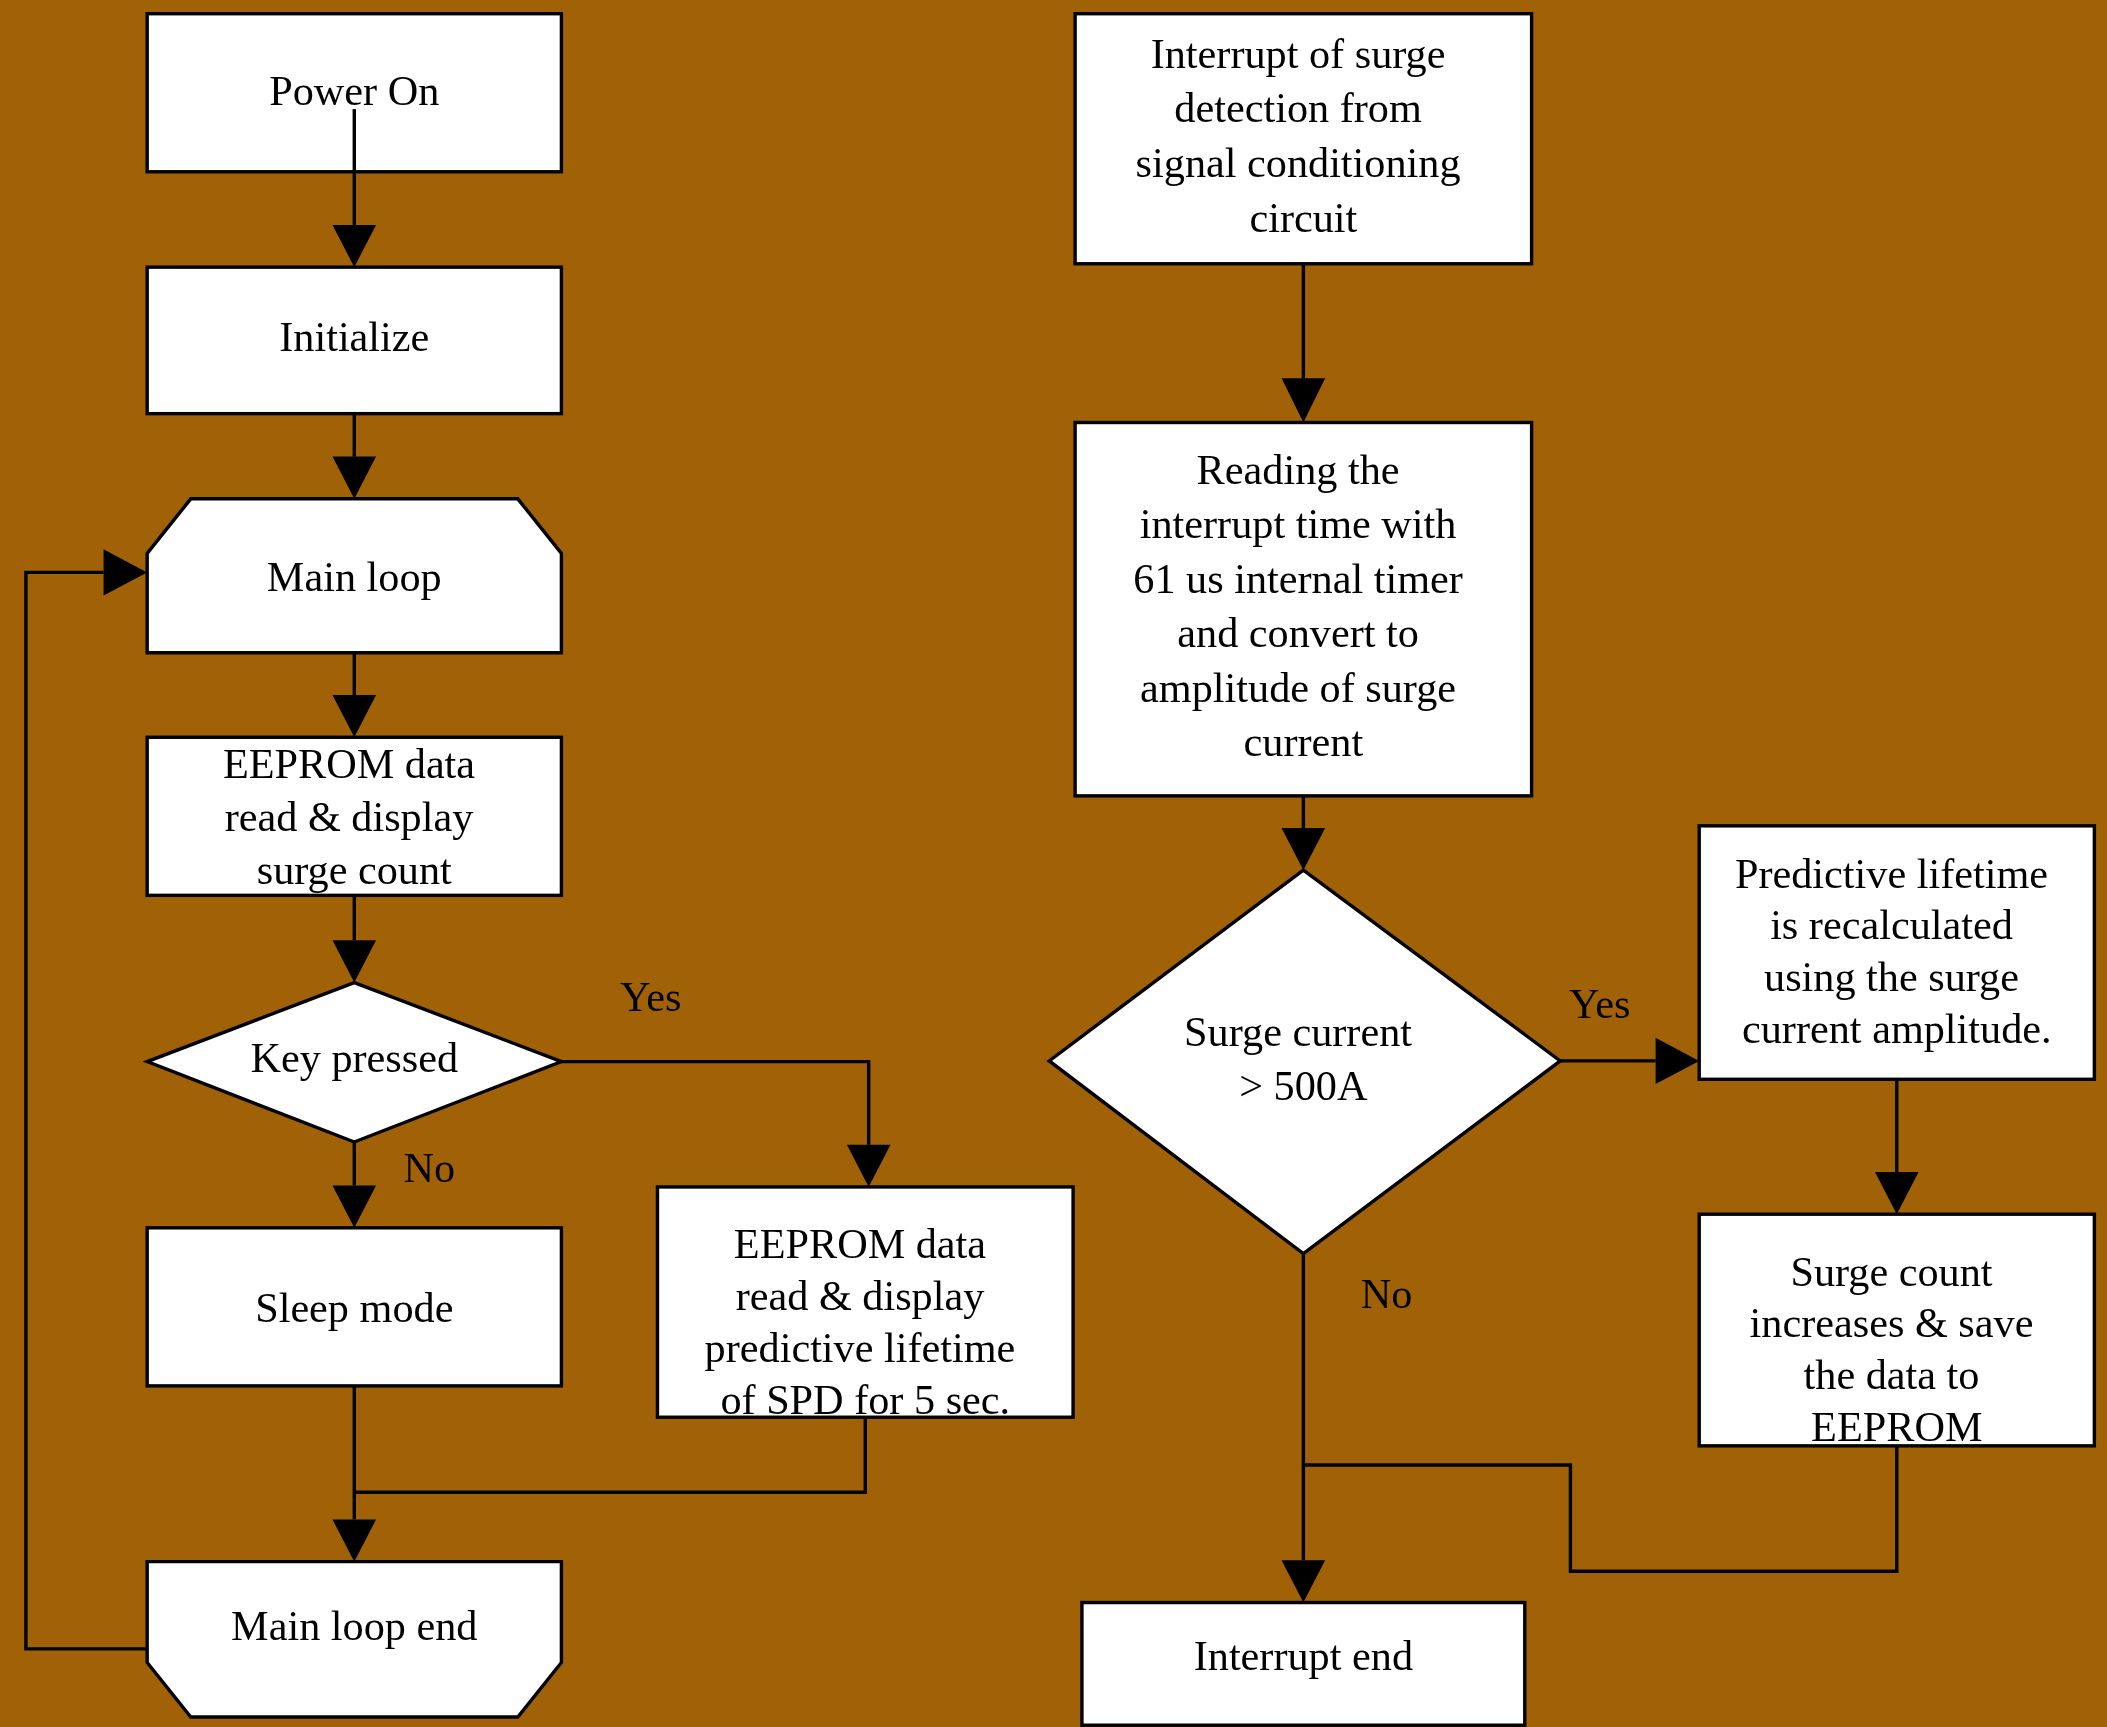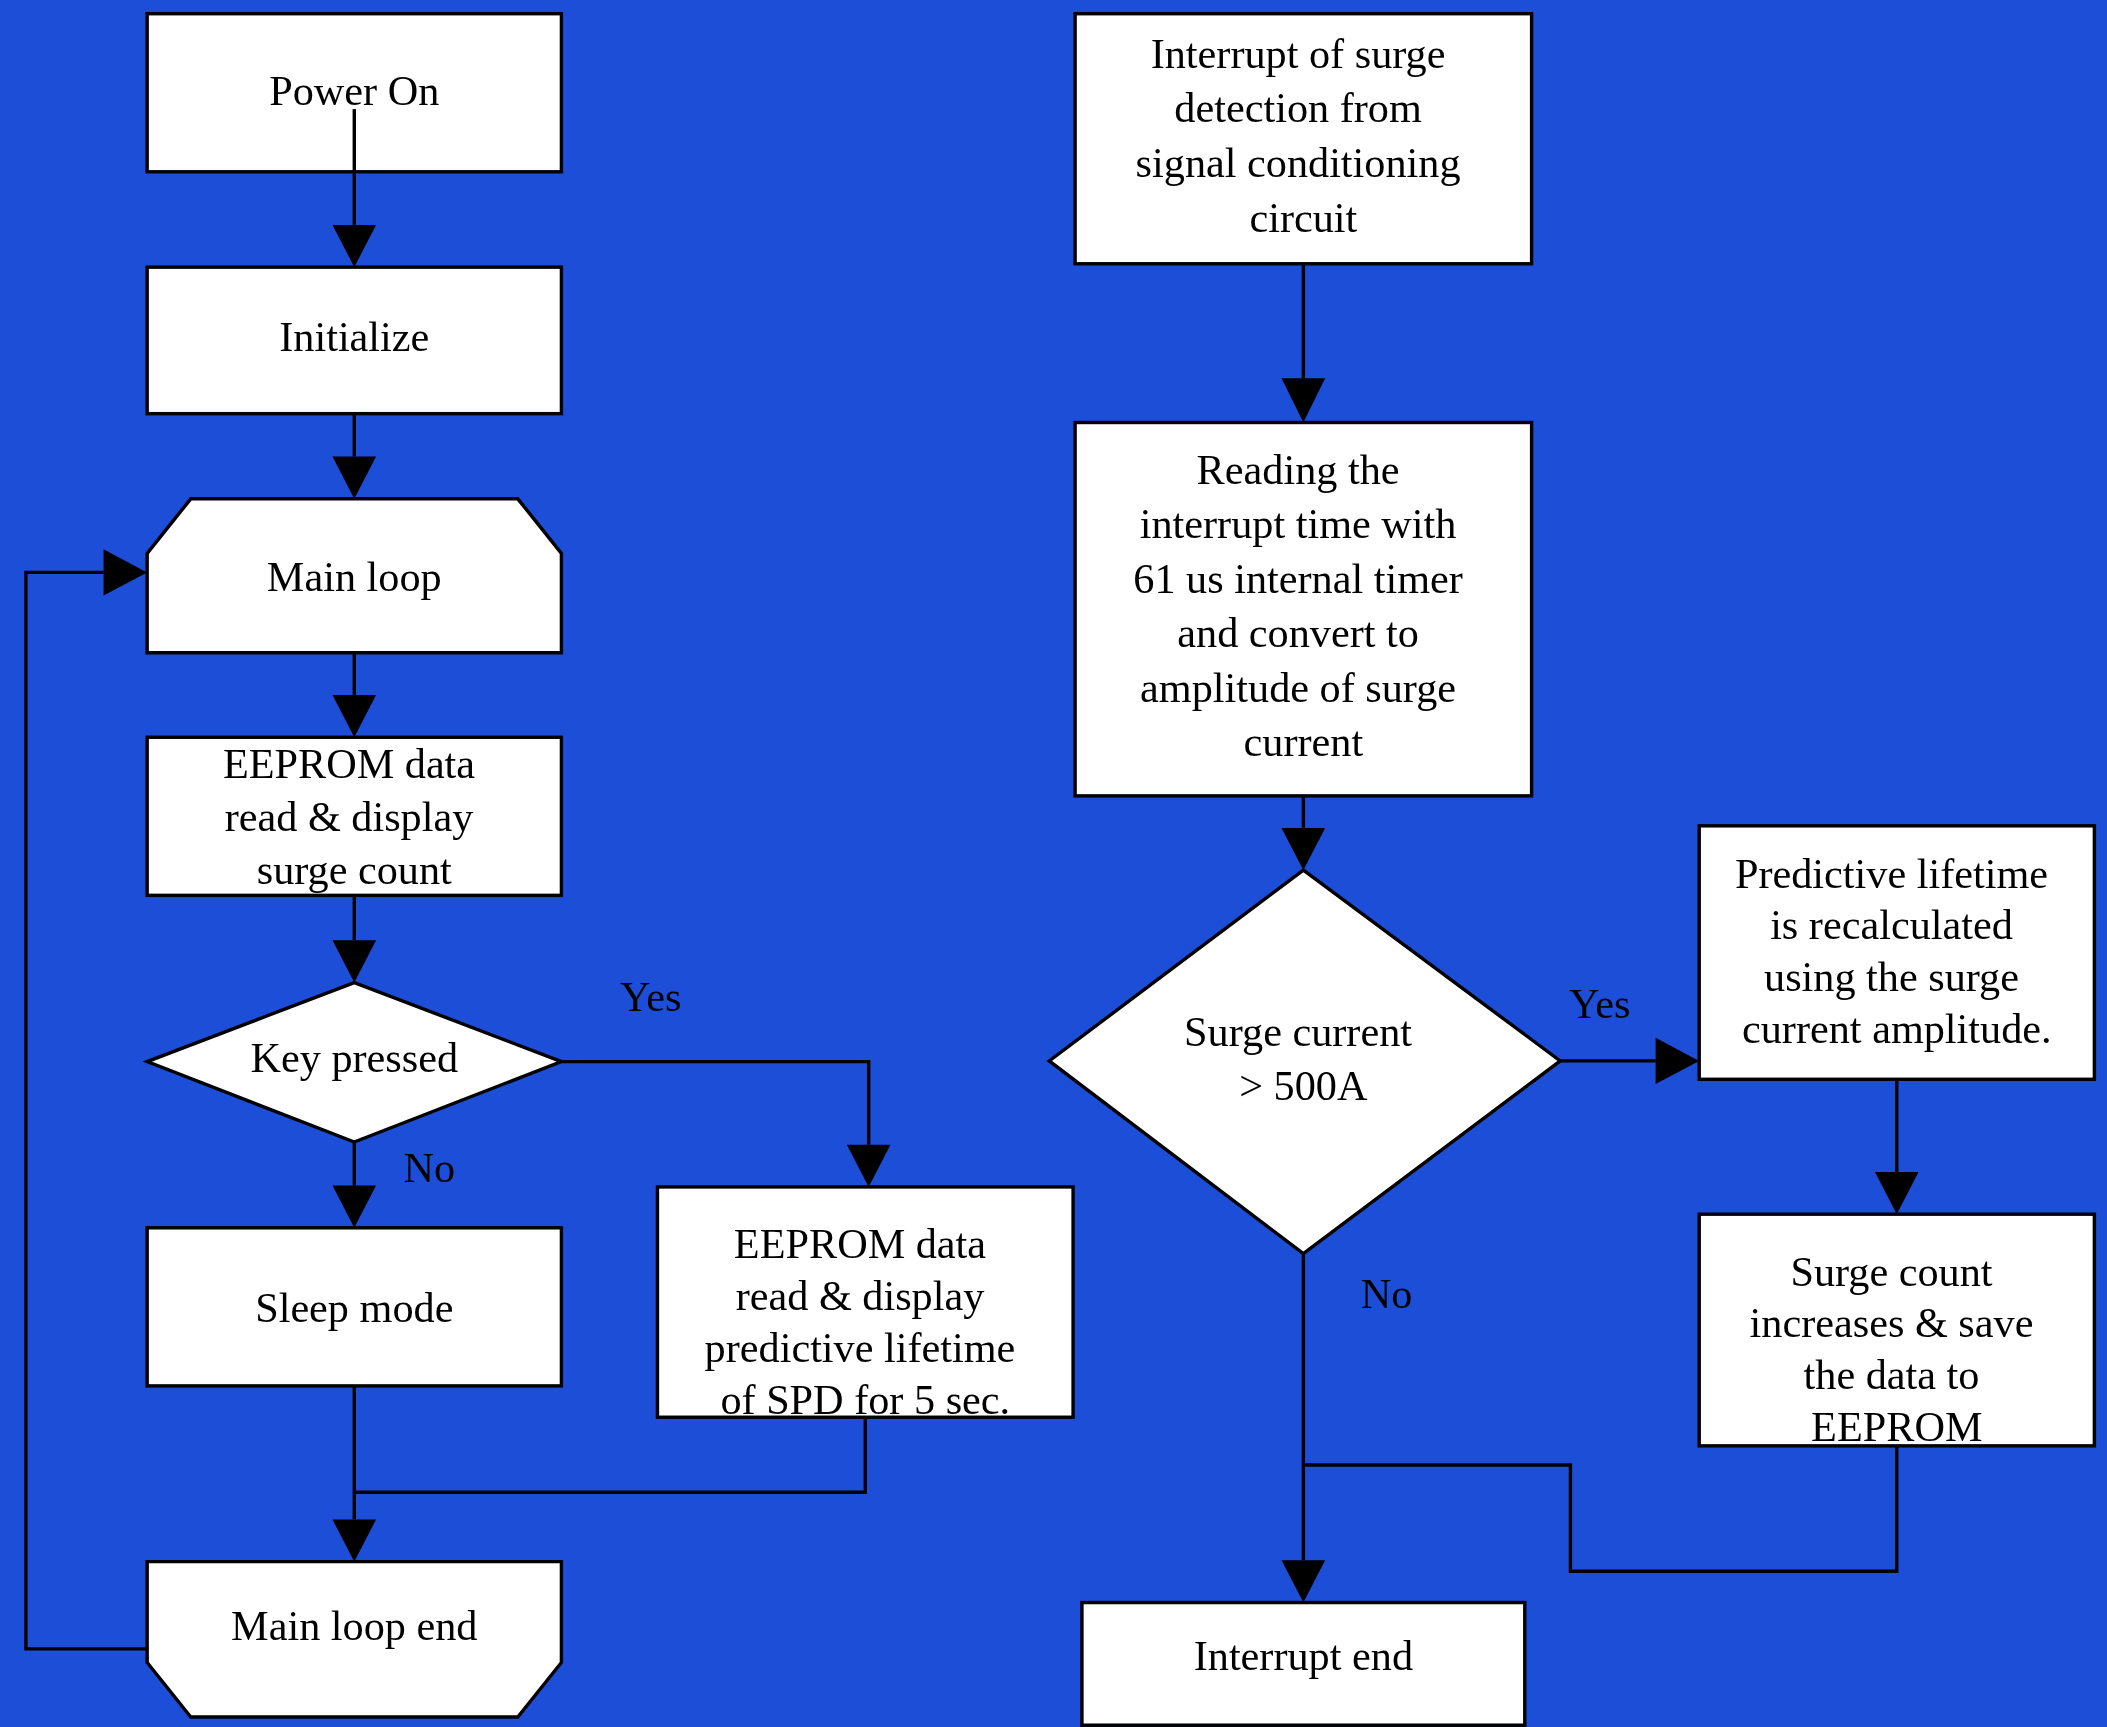--- a/index.html
+++ b/index.html
@@ -5,21 +5,21 @@
 <style>
   html, body {
     margin: 0;
     padding: 0;
     background: #ffffff;
   }
   #stage {
     position: relative;
     width: 2108px;
     height: 1728px;
-    background: #1d4ed8;
+    background: #a16207;
     overflow: hidden;
   }
   svg#flow {
     display: block;
     width: 2108px;
     height: 1728px;
   }
   .shape {
     fill: #ffffff;
     stroke: #000000;

